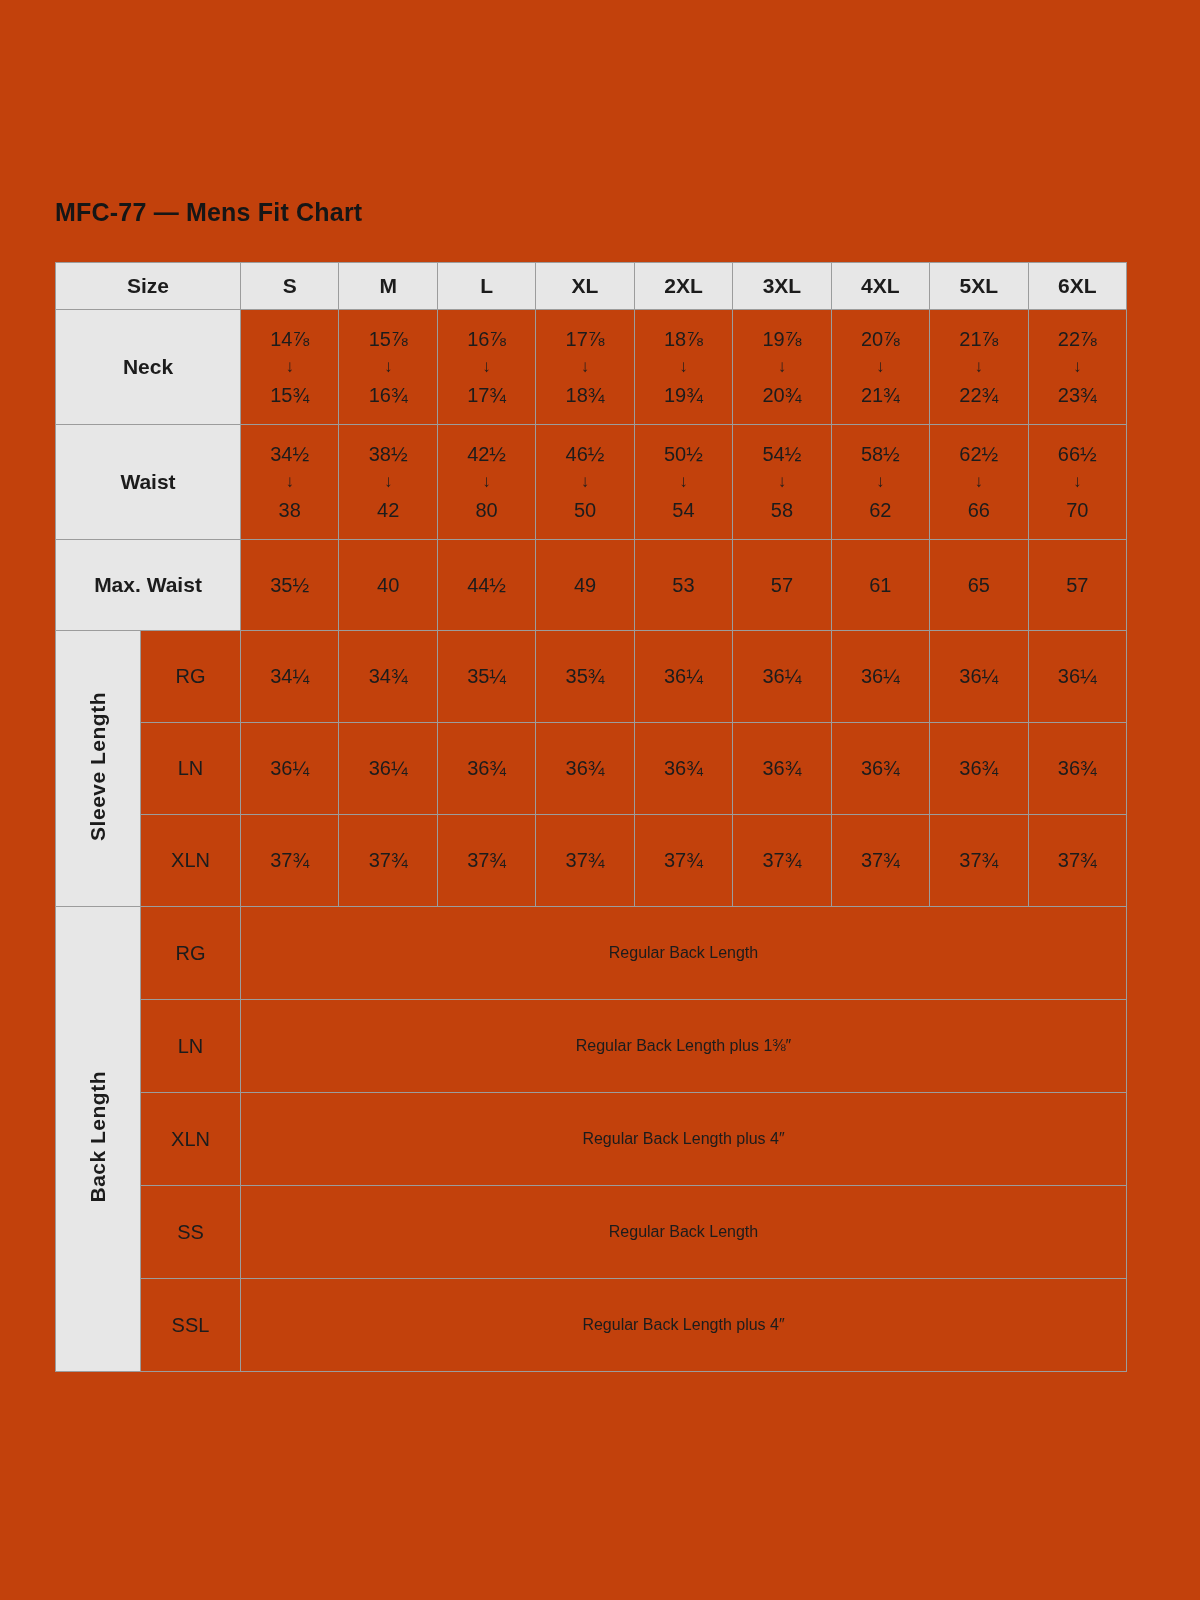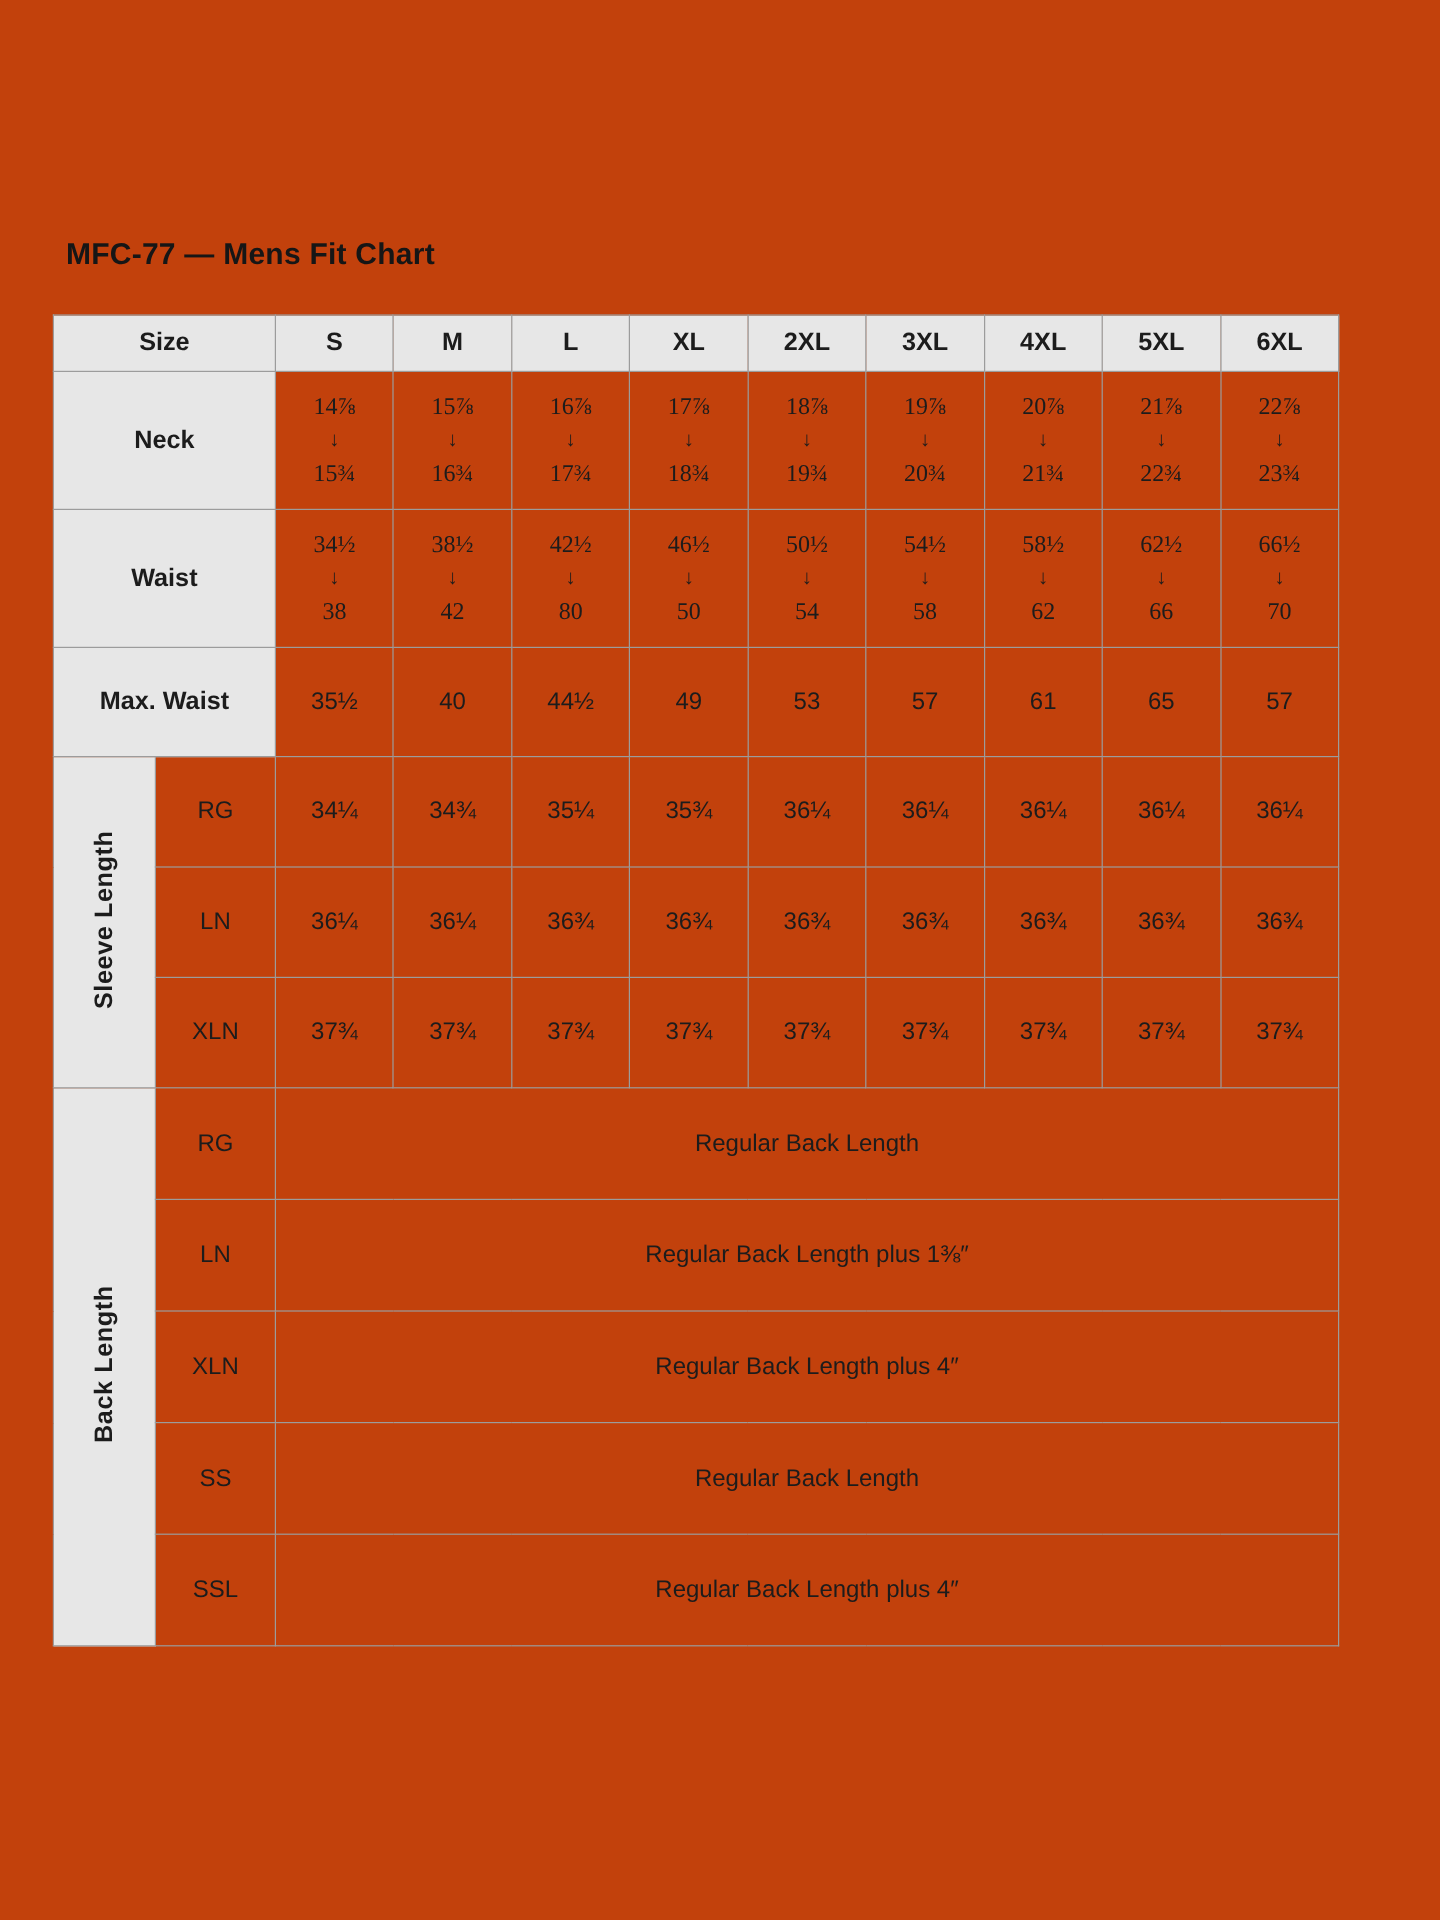--- a/index.html
+++ b/index.html
@@ -1,35 +1,35 @@
 <!DOCTYPE html>
 <html><head>
 <meta charset="utf-8">
 <style>
   html,body{margin:0;padding:0;background:#ffffff;}
   .page{position:relative;width:1200px;height:1600px;background:#c2410c;overflow:hidden;
         font-family:"Liberation Sans","DejaVu Sans",sans-serif;color:#1c1c1c;}
   .title{position:absolute;left:55px;top:198px;margin:0;font-size:25px;font-weight:bold;
          letter-spacing:0.2px;color:#161616;}
-  table.fit{position:absolute;left:44px;top:262px;width:1072px;border-collapse:collapse;
+  table.fit{position:absolute;left:55px;top:262px;width:1072px;border-collapse:collapse;
             table-layout:fixed;}
   table.fit td{border:1px solid #9c9c9c;text-align:center;vertical-align:middle;
                padding:0;color:#1c1c1c;}
   .gray{background:#e7e7e7;}
   .hdr{font-weight:bold;font-size:21px;}
   .lbl{font-weight:bold;font-size:21px;margin-left:13px;}
   .val{font-size:20px;}
   .sublbl{font-size:20px;margin-top:40px;}
-  .backtext{font-size:20px;}
+  .backtext{font-size:16px;}
   .row-hdr td{height:46px;}
   .row-range td{height:114px;}
   .row-waist td{height:90px;}
   .row-sleeve td{height:91px;}
   .row-back td{height:92px;}
-  .stack>span{display:block;line-height:28px;font-family:Liberation Serif, serif;}
+  .stack>span{display:block;line-height:28px;}
   .arrow{font-weight:bold;font-size:17px;line-height:24px;}
   .vtext{display:inline-block;writing-mode:vertical-rl;transform:rotate(180deg);
          font-weight:bold;font-size:21px;letter-spacing:0.5px;}
 </style>
 </head>
 <body>
 
 <div class="page">
   <h1 class="title">MFC-77 — Mens Fit Chart</h1>
 

